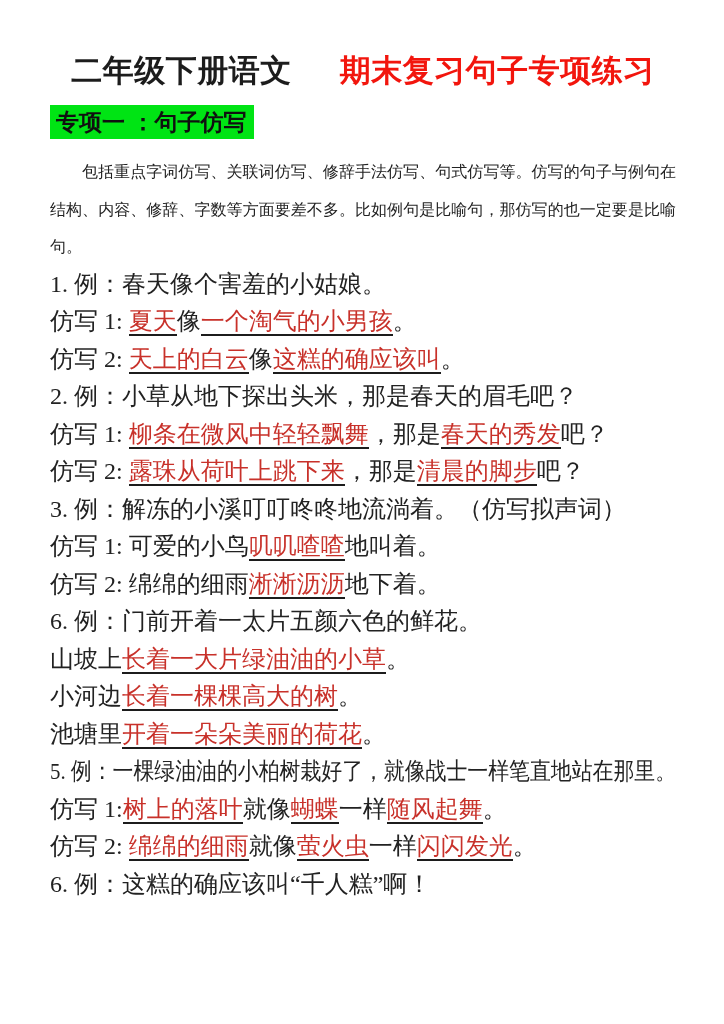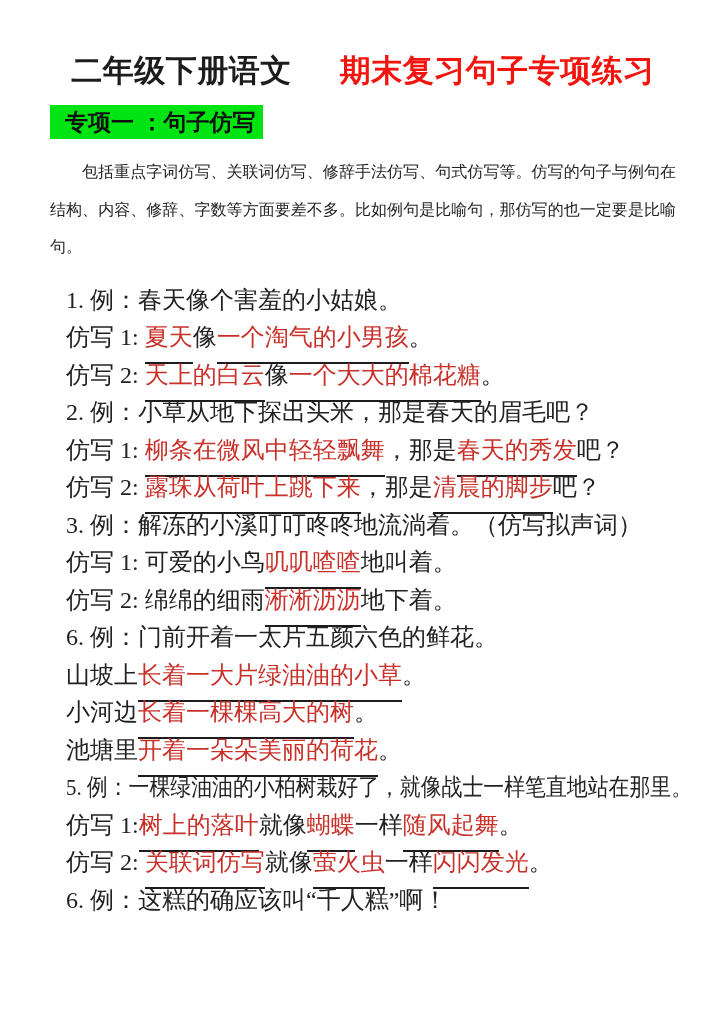--- a/index.html
+++ b/index.html
@@ -35,67 +35,67 @@
     white-space:nowrap;
   }
   .title .t-red{color:var(--title-red);margin-left:48px;}
   .section-header{margin:0 0 12px 0;line-height:32px;}
   .section-header .hl{
     background:var(--highlight-green);
     font-family:"Liberation Sans","DejaVu Sans",sans-serif;
     font-weight:800;
     font-size:23px;
     color:#101010;
-    padding:4px 8px 4px 15px;
+    padding:4px 8px 4px 6px;
   }
   .intro{
     margin:0;
     text-indent:2em;
     text-align:justify;
     font-size:16px;
     line-height:37.5px;
   }
-  .lines{margin:16px;}
+  .lines{margin:0;}
   .line{
     font-size:24px;
     line-height:37.5px;
     height:37.5px;
     white-space:nowrap;
   }
   .seg{color:var(--body-text);}
   .seg.red-underline{
     color:var(--body-red);
     border-bottom:2px solid var(--underline);
-    padding-bottom:12px;
+    padding-bottom:0px;
   }
 </style>
 </head>
 <body>
 
 <div class="page">
   <h1 class="title"><span class="t-black">二年级下册语文</span><span class="t-red">期末复习句子专项练习</span></h1>
 
   <div class="section-header">
     <span class="hl">专项一 ：句子仿写</span>
   </div>
 
   <p class="intro">包括重点字词仿写、关联词仿写、修辞手法仿写、句式仿写等。仿写的句子与例句在结构、内容、修辞、字数等方面要差不多。比如例句是比喻句，那仿写的也一定要是比喻句。</p>
 
   <div class="lines">
       <div class="line"><span class="seg">1. 例：春天像个害羞的小姑娘。</span></div>
       <div class="line"><span class="seg">仿写 1: </span><span class="seg red-underline">夏天</span><span class="seg">像</span><span class="seg red-underline">一个淘气的小男孩</span><span class="seg">。</span></div>
-      <div class="line"><span class="seg">仿写 2: </span><span class="seg red-underline">天上的白云</span><span class="seg">像</span><span class="seg red-underline">一个大大的棉花糖</span><span class="seg">。</span></div>
+      <div class="line"><span class="seg">仿写 2: </span><span class="seg red-underline">天上的白云</span><span class="seg">像</span><span class="seg red-underline">这糕的确应该叫</span><span class="seg">。</span></div>
       <div class="line"><span class="seg">2. 例：小草从地下探出头米，那是春天的眉毛吧？</span></div>
       <div class="line"><span class="seg">仿写 1: </span><span class="seg red-underline">柳条在微风中轻轻飘舞</span><span class="seg">，那是</span><span class="seg red-underline">春天的秀发</span><span class="seg">吧？</span></div>
       <div class="line"><span class="seg">仿写 2: </span><span class="seg red-underline">露珠从荷叶上跳下来</span><span class="seg">，那是</span><span class="seg red-underline">清晨的脚步</span><span class="seg">吧？</span></div>
       <div class="line"><span class="seg">3. 例：解冻的小溪叮叮咚咚地流淌着。（仿写拟声词）</span></div>
       <div class="line"><span class="seg">仿写 1: 可爱的小鸟</span><span class="seg red-underline">叽叽喳喳</span><span class="seg">地叫着。</span></div>
       <div class="line"><span class="seg">仿写 2: 绵绵的细雨</span><span class="seg red-underline">淅淅沥沥</span><span class="seg">地下着。</span></div>
       <div class="line"><span class="seg">6. 例：门前开着一太片五颜六色的鲜花。</span></div>
       <div class="line"><span class="seg">山坡上</span><span class="seg red-underline">长着一大片绿油油的小草</span><span class="seg">。</span></div>
       <div class="line"><span class="seg">小河边</span><span class="seg red-underline">长着一棵棵高大的树</span><span class="seg">。</span></div>
       <div class="line"><span class="seg">池塘里</span><span class="seg red-underline">开着一朵朵美丽的荷花</span><span class="seg">。</span></div>
       <div class="line" style="transform: scaleX(0.869444); transform-origin: left center;"><span class="seg">5. 例：一棵绿油油的小柏树栽好了，就像战士一样笔直地站在那里。</span></div>
       <div class="line"><span class="seg">仿写 1:</span><span class="seg red-underline">树上的落叶</span><span class="seg">就像</span><span class="seg red-underline">蝴蝶</span><span class="seg">一样</span><span class="seg red-underline">随风起舞</span><span class="seg">。</span></div>
-      <div class="line"><span class="seg">仿写 2: </span><span class="seg red-underline">关联词仿写</span><span class="seg">就像</span><span class="seg red-underline">萤火虫</span><span class="seg">一样</span><span class="seg red-underline">闪闪发光</span><span class="seg">。</span></div>
+      <div class="line"><span class="seg">仿写 2: </span><span class="seg red-underline">绵绵的细雨</span><span class="seg">就像</span><span class="seg red-underline">萤火虫</span><span class="seg">一样</span><span class="seg red-underline">闪闪发光</span><span class="seg">。</span></div>
       <div class="line"><span class="seg">6. 例：这糕的确应该叫“千人糕”啊！</span></div>
     </div>
 </div>
 
 </body></html>

